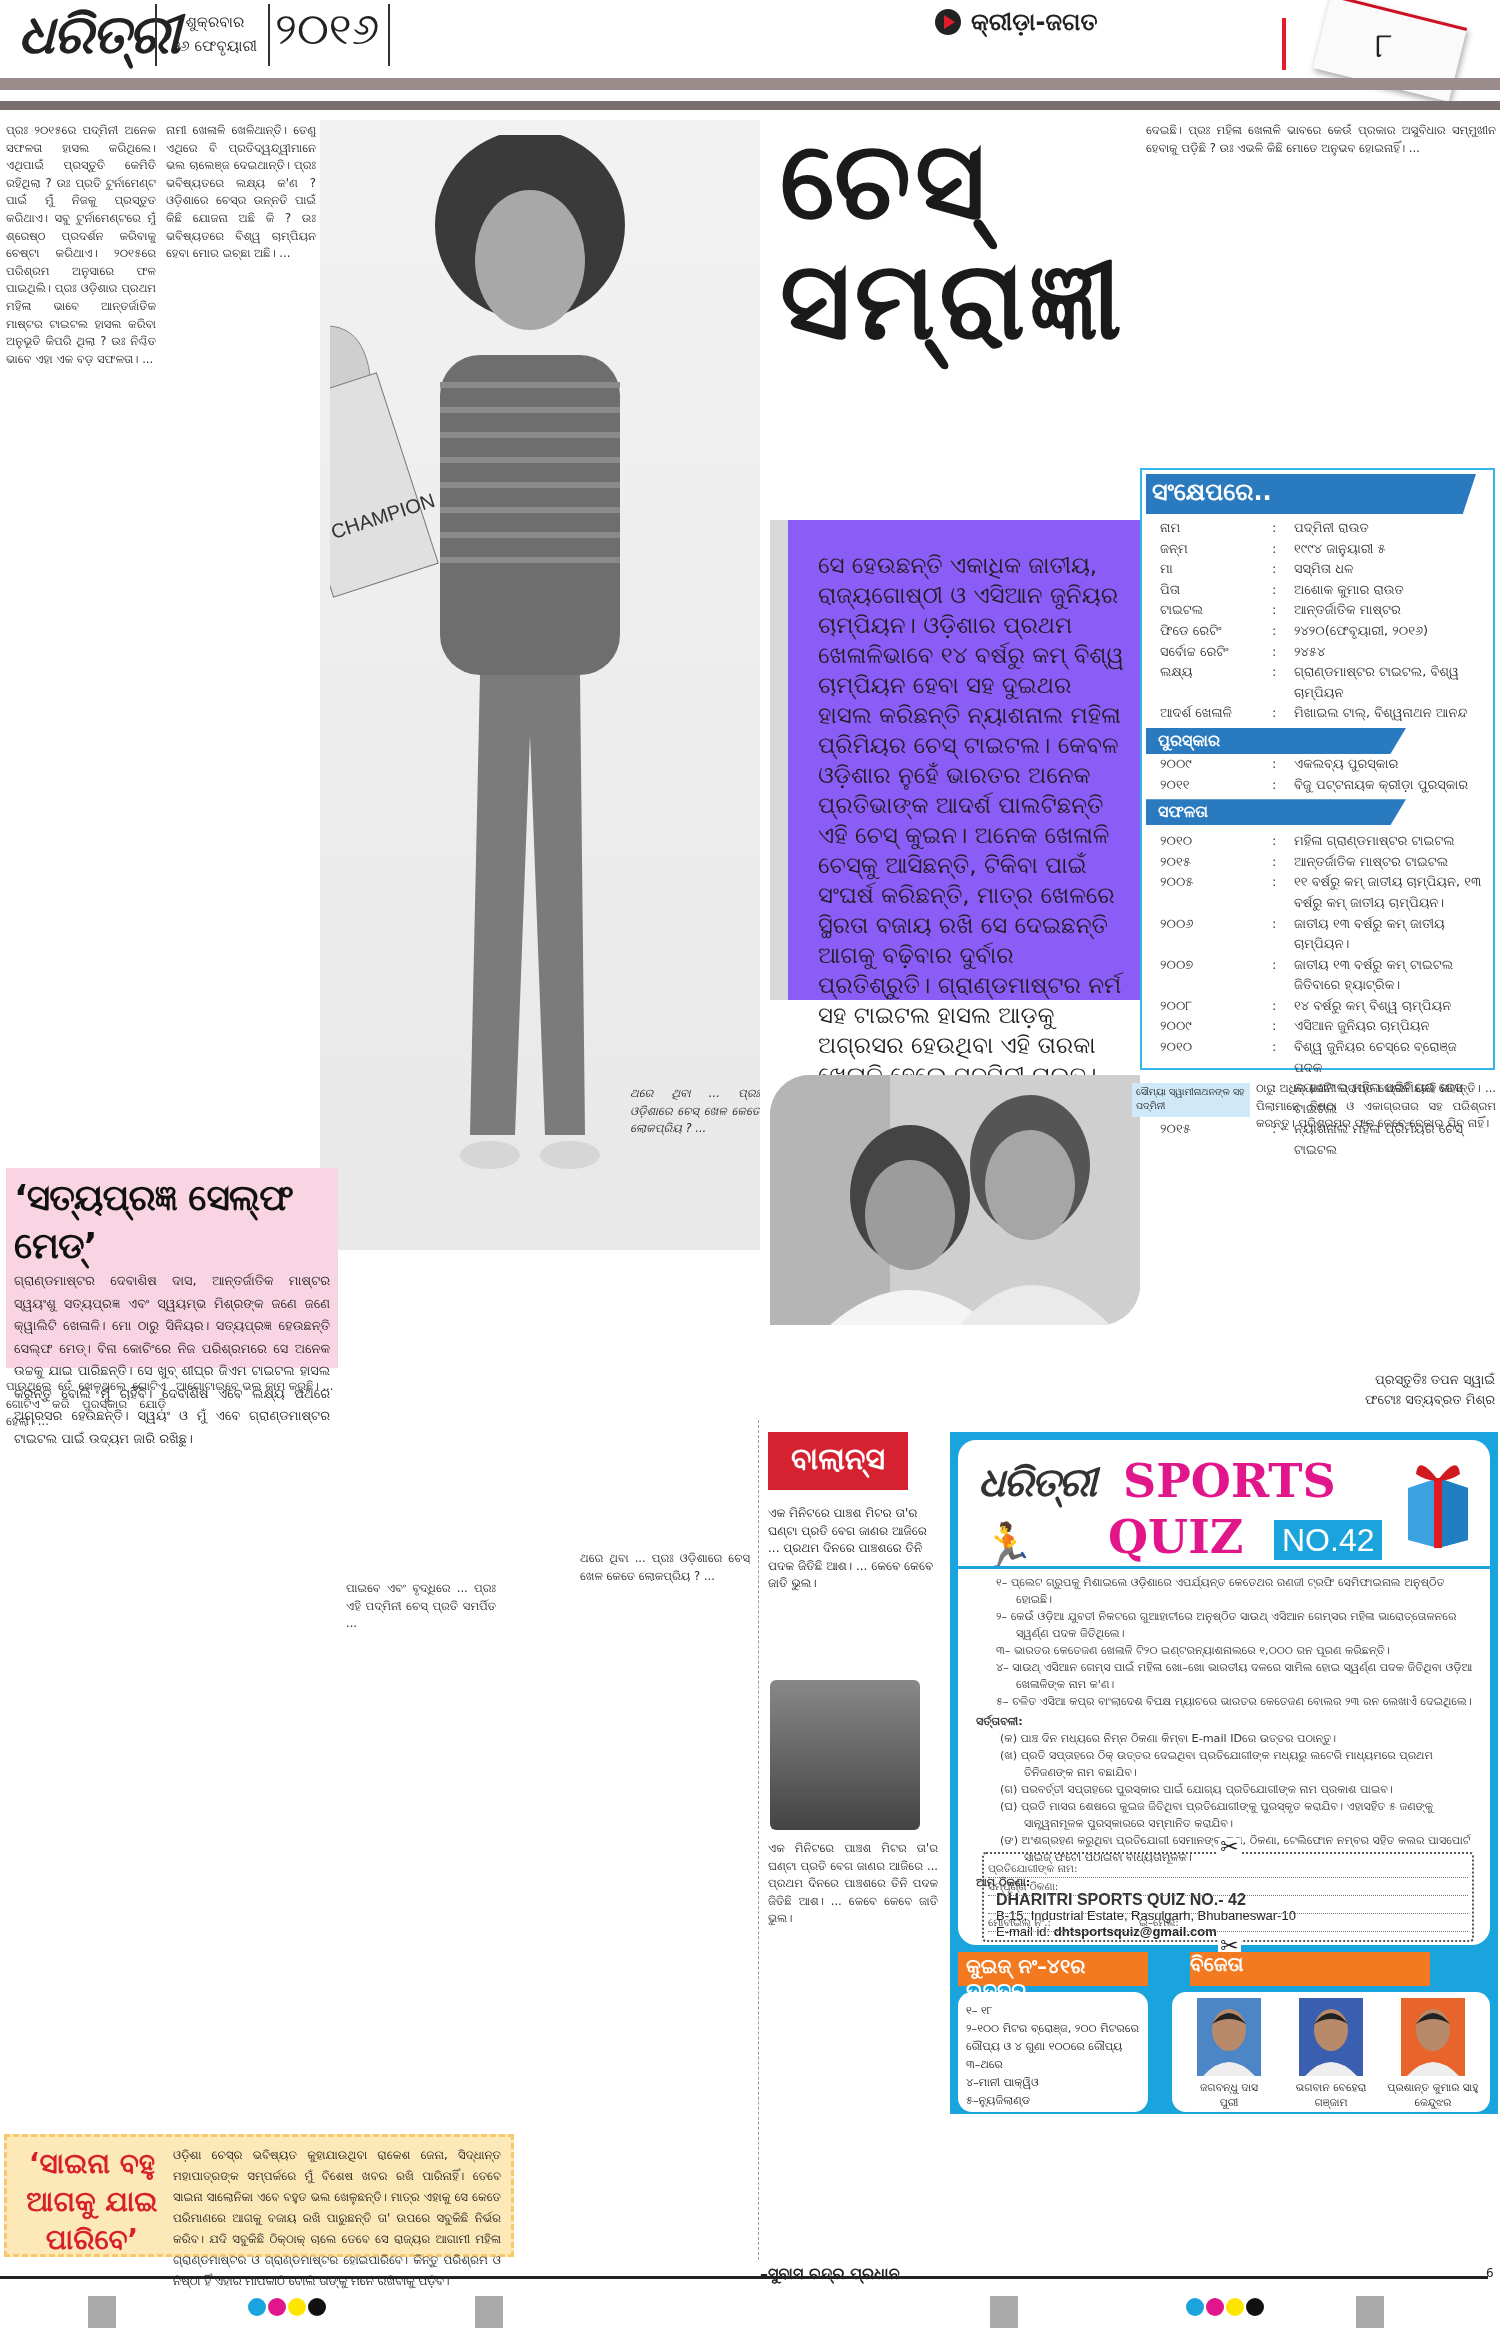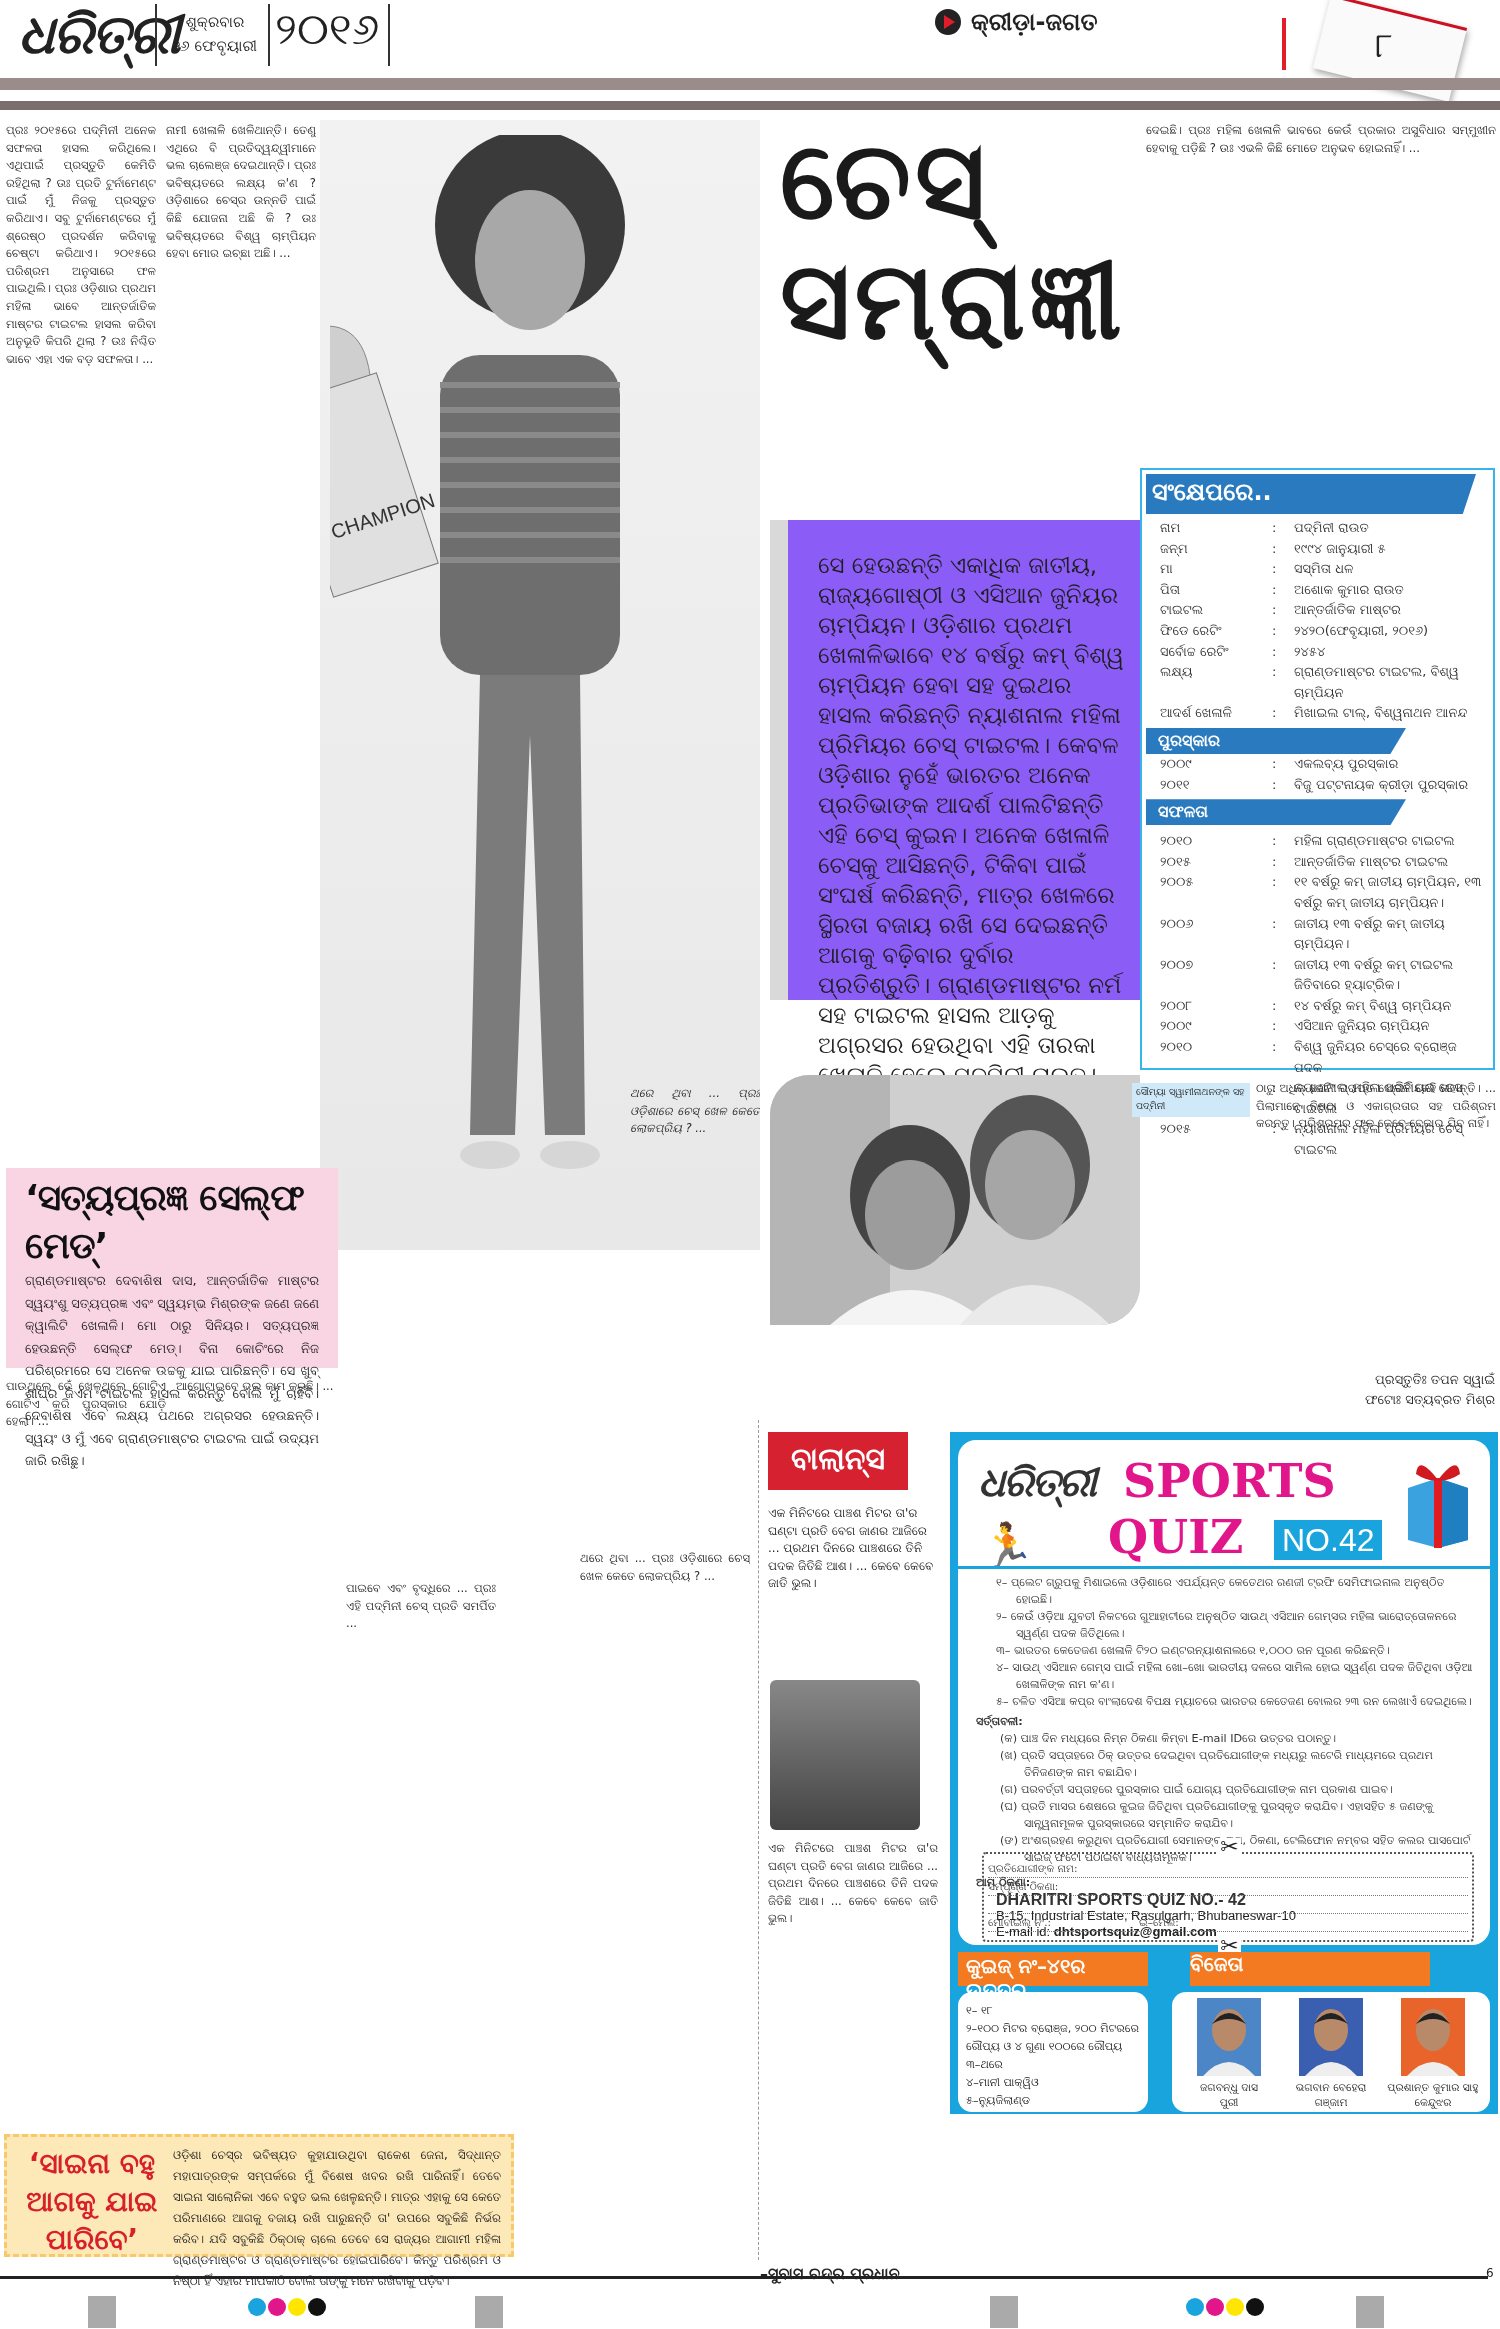--- a/index.html
+++ b/index.html
@@ -34,21 +34,21 @@
 .fb-head{height:40px;background:#2a7ac0;color:#fff;font-size:24px;font-weight:bold;padding:4px 6px;clip-path:polygon(0 0,100% 0,96% 100%,0 100%);width:330px;margin-left:4px;margin-top:4px}
 .fb-sub{height:26px;background:#2a7ac0;color:#fff;font-size:16px;font-weight:bold;padding:3px 12px;clip-path:polygon(0 0,100% 0,94% 100%,0 100%);width:260px;margin-left:4px;margin-top:4px}
 .fb-row{display:flex;padding-left:18px;line-height:20.6px;color:#333}
 .fb-k{width:112px;flex:none}
 .fb-c{width:22px;flex:none}
 .fb-v{flex:1;padding-right:6px}
 
 .pic2{left:770px;top:1075px;width:370px;height:250px;border-radius:40px 0 40px 0;overflow:hidden;background:#bbb}
 .caption-tag{left:1132px;top:1083px;width:118px;height:34px;background:#cfe9f8;font-size:9.5px;padding:2px 4px;line-height:14px}
 
-.pinkbox{left:6px;top:1168px;width:332px;height:200px;background:#f9d5e4;padding:6px 19px}
+.pinkbox{left:6px;top:1168px;width:332px;height:200px;background:#f9d5e4;padding:6px 8px}
 .pink-title{font-size:36px;font-weight:bold;color:#111;line-height:48px;letter-spacing:-1px}
 .pink-text{font-size:13px;line-height:22.5px;text-align:justify;color:#222}
 
 .yellowbox{left:4px;top:2134px;width:510px;height:123px;background:#fde8b8;border:3px dashed #f7c96a;display:flex;padding:8px 10px}
 .yb-title{width:150px;font-size:28px;font-weight:bold;color:#d8202b;line-height:38px;text-align:center}
 .yb-text{flex:1;font-size:11.8px;line-height:21px;text-align:justify;padding-left:6px}
 
 .balance-label{left:768px;top:1432px;width:140px;height:58px;background:#d62130;color:#fff;font-size:30px;font-weight:bold;text-align:center;line-height:54px}
 .balance-text{left:768px;top:1505px;width:170px;font-size:12px;line-height:17.6px}
 .athlete{left:770px;top:1680px;width:150px;height:150px;background:linear-gradient(180deg,#888,#444);border-radius:6px}

